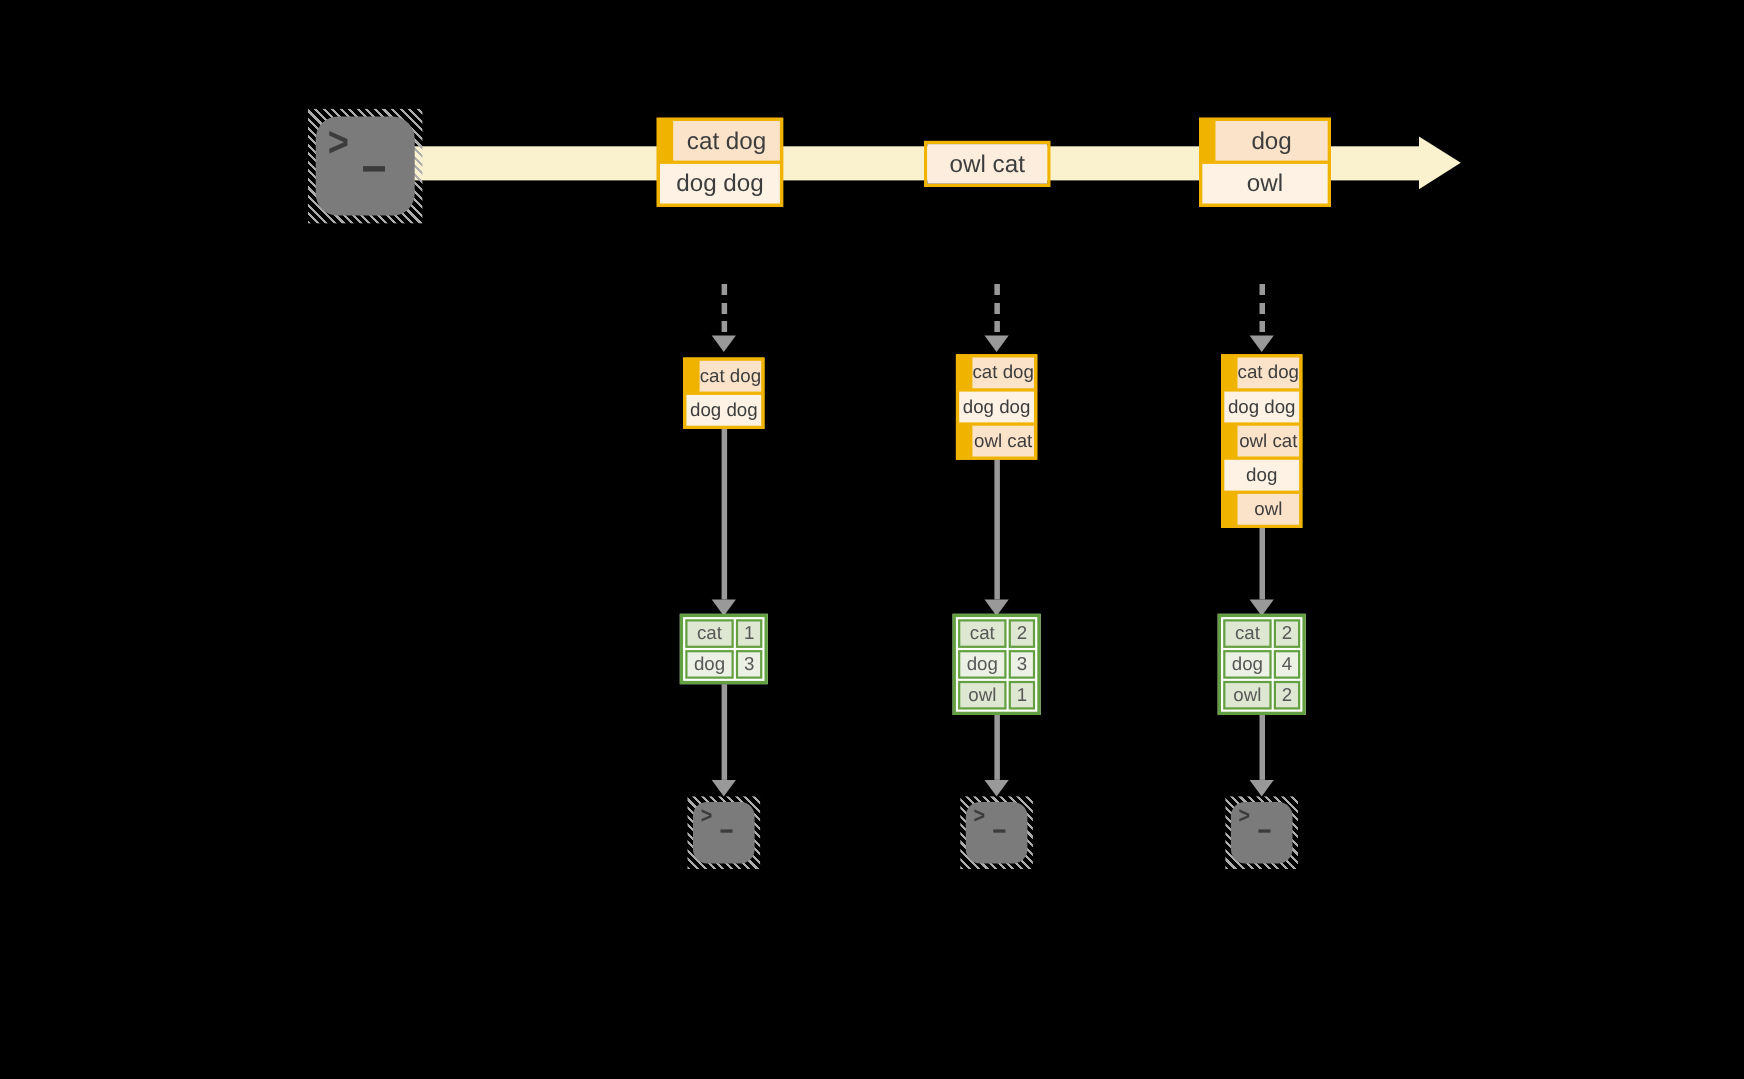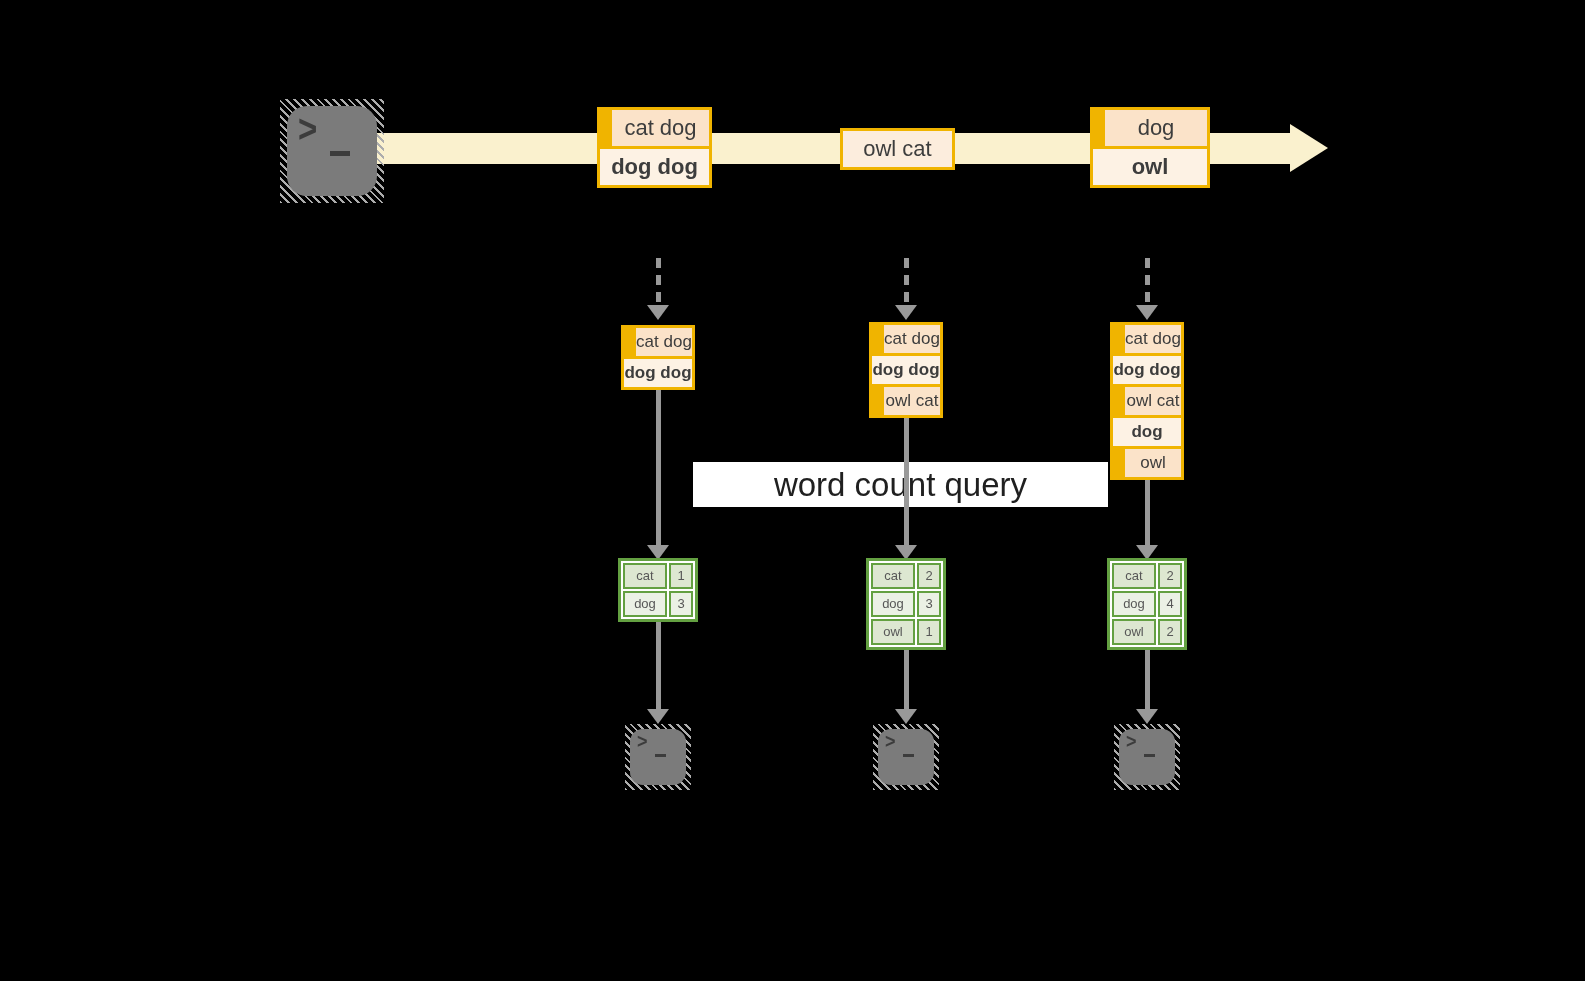--- a/index.html
+++ b/index.html
@@ -23,41 +23,41 @@
   .term.small .inner{left:5px;top:5px;right:5px;bottom:5px;border-radius:13px;}
   .term.small .chev{position:absolute;left:7px;top:2px;font-size:18px;font-weight:700;color:#3c3c3c;transform:scaleY(1.15);}
   .term.small .dash{position:absolute;left:25px;top:25px;width:11px;height:3px;background:#3c3c3c;}
   
   .obox{position:absolute;z-index:2;border:3px solid #F0B400;background:#F0B400;
     display:flex;flex-direction:column;gap:3px;}
   .obox .row{text-align:center;color:#3d3d3d;}
   .ebox .row{height:36px;line-height:36px;font-size:22px;}
   .sbox .row{height:28px;line-height:28px;font-size:17px;}
   .f-dark{background:#FBE3C9;margin-left:12px;}
-  .f-light{background:#FDF2E4;font-weight:bold;}
+  .f-light{background:#FDF2E4;}
   .f-mid{background:#FCEDDD;}
   #ebox1{left:597px;top:107px;width:109px;}
   #ebox2{left:840px;top:128px;width:109px;}
   #ebox3{left:1090px;top:107px;width:114px;}
   #sbox1{left:621px;top:325px;width:68px;}
   #sbox2{left:869px;top:322px;width:68px;}
   #sbox3{left:1110px;top:322px;width:68px;}
   
   .arrow{position:absolute;width:22px;display:flex;flex-direction:column;align-items:center;z-index:2;}
   .shaft{width:5px;flex:1;background:#999;}
   .shaft.dashed{background:repeating-linear-gradient(to bottom,#999 0,#999 10px,transparent 10px,transparent 17px);}
   .ahead{width:0;height:0;border-left:11px solid transparent;border-right:11px solid transparent;border-top:15px solid #999;}
   
   .qband{position:absolute;left:693px;top:462px;width:415px;height:45px;background:#fff;z-index:1;
     display:flex;align-items:center;justify-content:center;font-size:33px;color:#202020;}
   
   .gtable{position:absolute;z-index:2;background:#fff;border:3px solid #63A041;padding:2px;
     display:grid;grid-template-columns:44px 24px;gap:2px;top:558px;}
   .gtable .cell{border:2px solid #63A041;height:22px;line-height:22px;text-align:center;
-    font-size:13px;color:#575757;}
+    font-size:17px;color:#575757;}
   .g-dark{background:#DDE7D1;}
   .g-light{background:#EBF1E5;}
   #gt1{left:618px;}
   #gt2{left:866px;}
   #gt3{left:1107px;}
 </style>
 </head>
 <body>
 
 <div id="canvas">
@@ -107,21 +107,20 @@
     <div class="row f-dark">owl cat</div>
   </div>
   <div class="obox sbox" id="sbox3">
     <div class="row f-dark">cat dog</div>
     <div class="row f-light">dog dog</div>
     <div class="row f-dark">owl cat</div>
     <div class="row f-light">dog</div>
     <div class="row f-dark">owl</div>
   </div>
 
-  <div class="qband">word count query</div>
 
   <div class="arrow" style="left:647px;top:390px;height:170px">
     <div class="shaft"></div>
     <div class="ahead"></div>
   </div>
   <div class="arrow" style="left:895px;top:418px;height:142px">
     <div class="shaft"></div>
     <div class="ahead"></div>
   </div>
   <div class="arrow" style="left:1136px;top:480px;height:80px">

